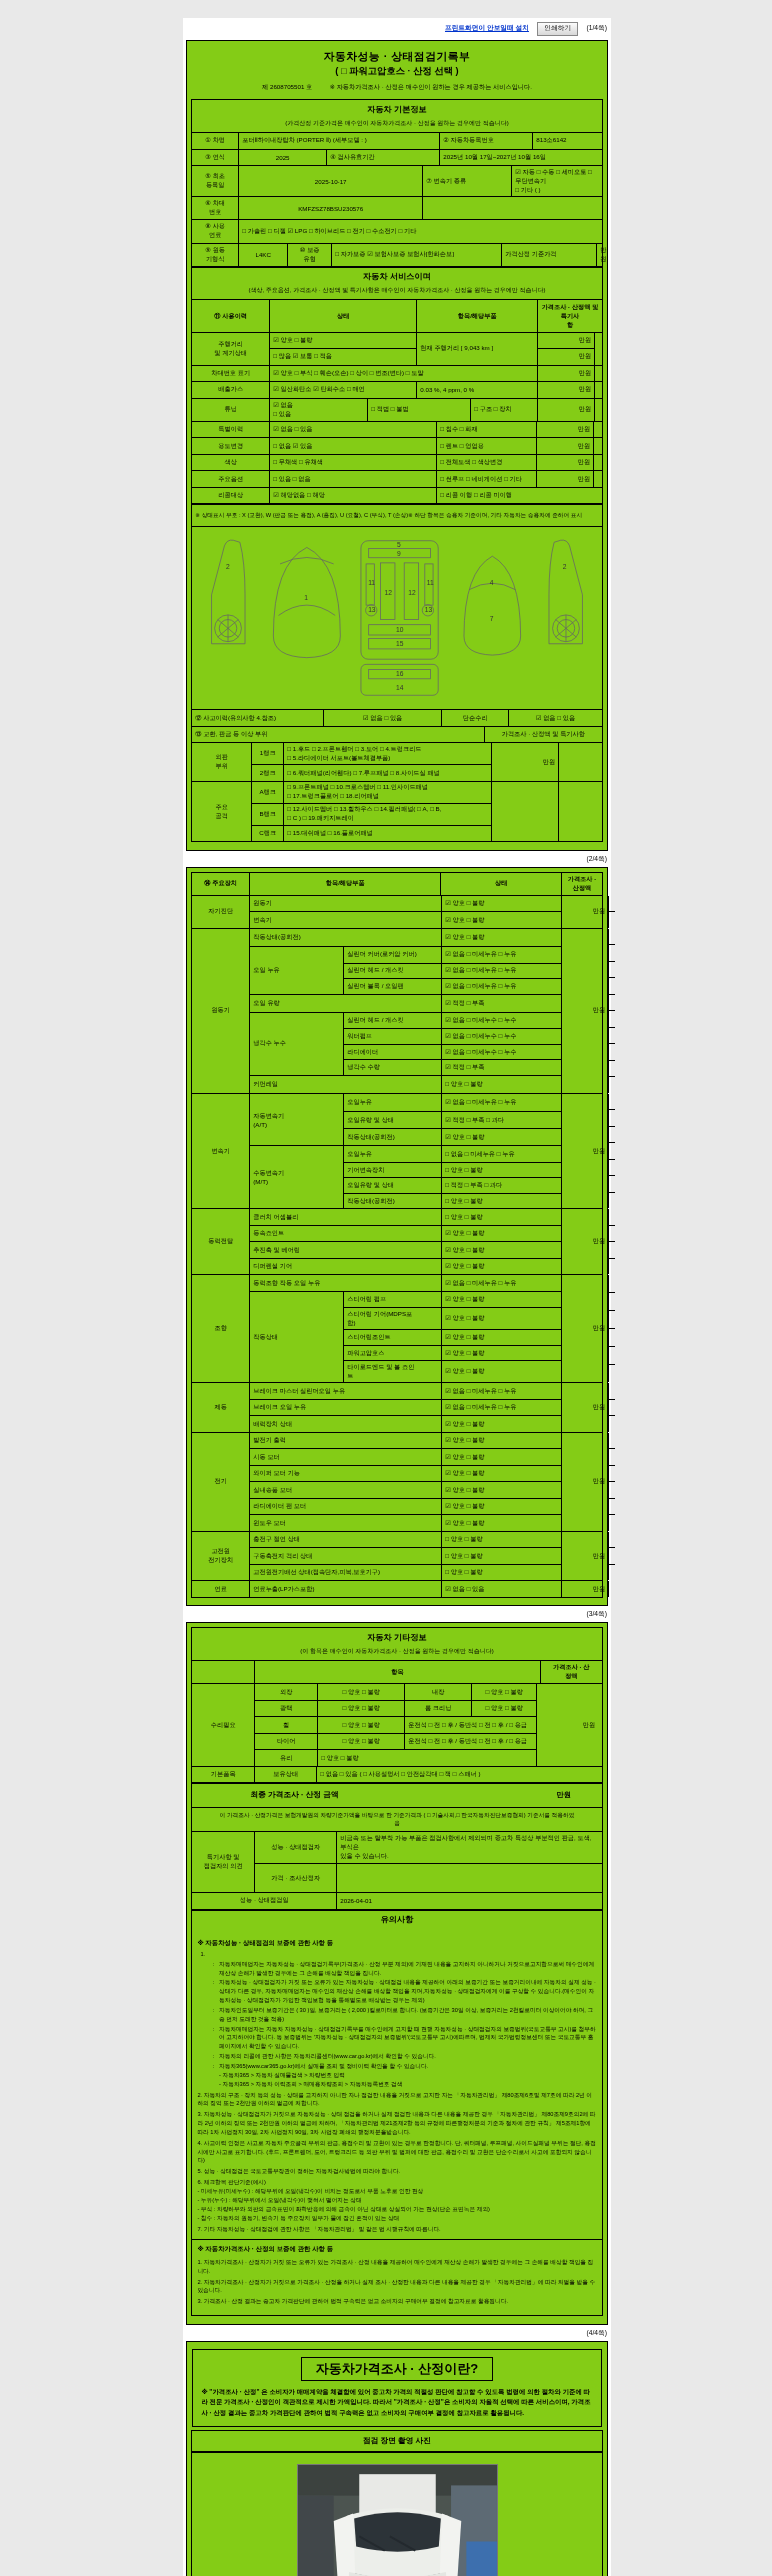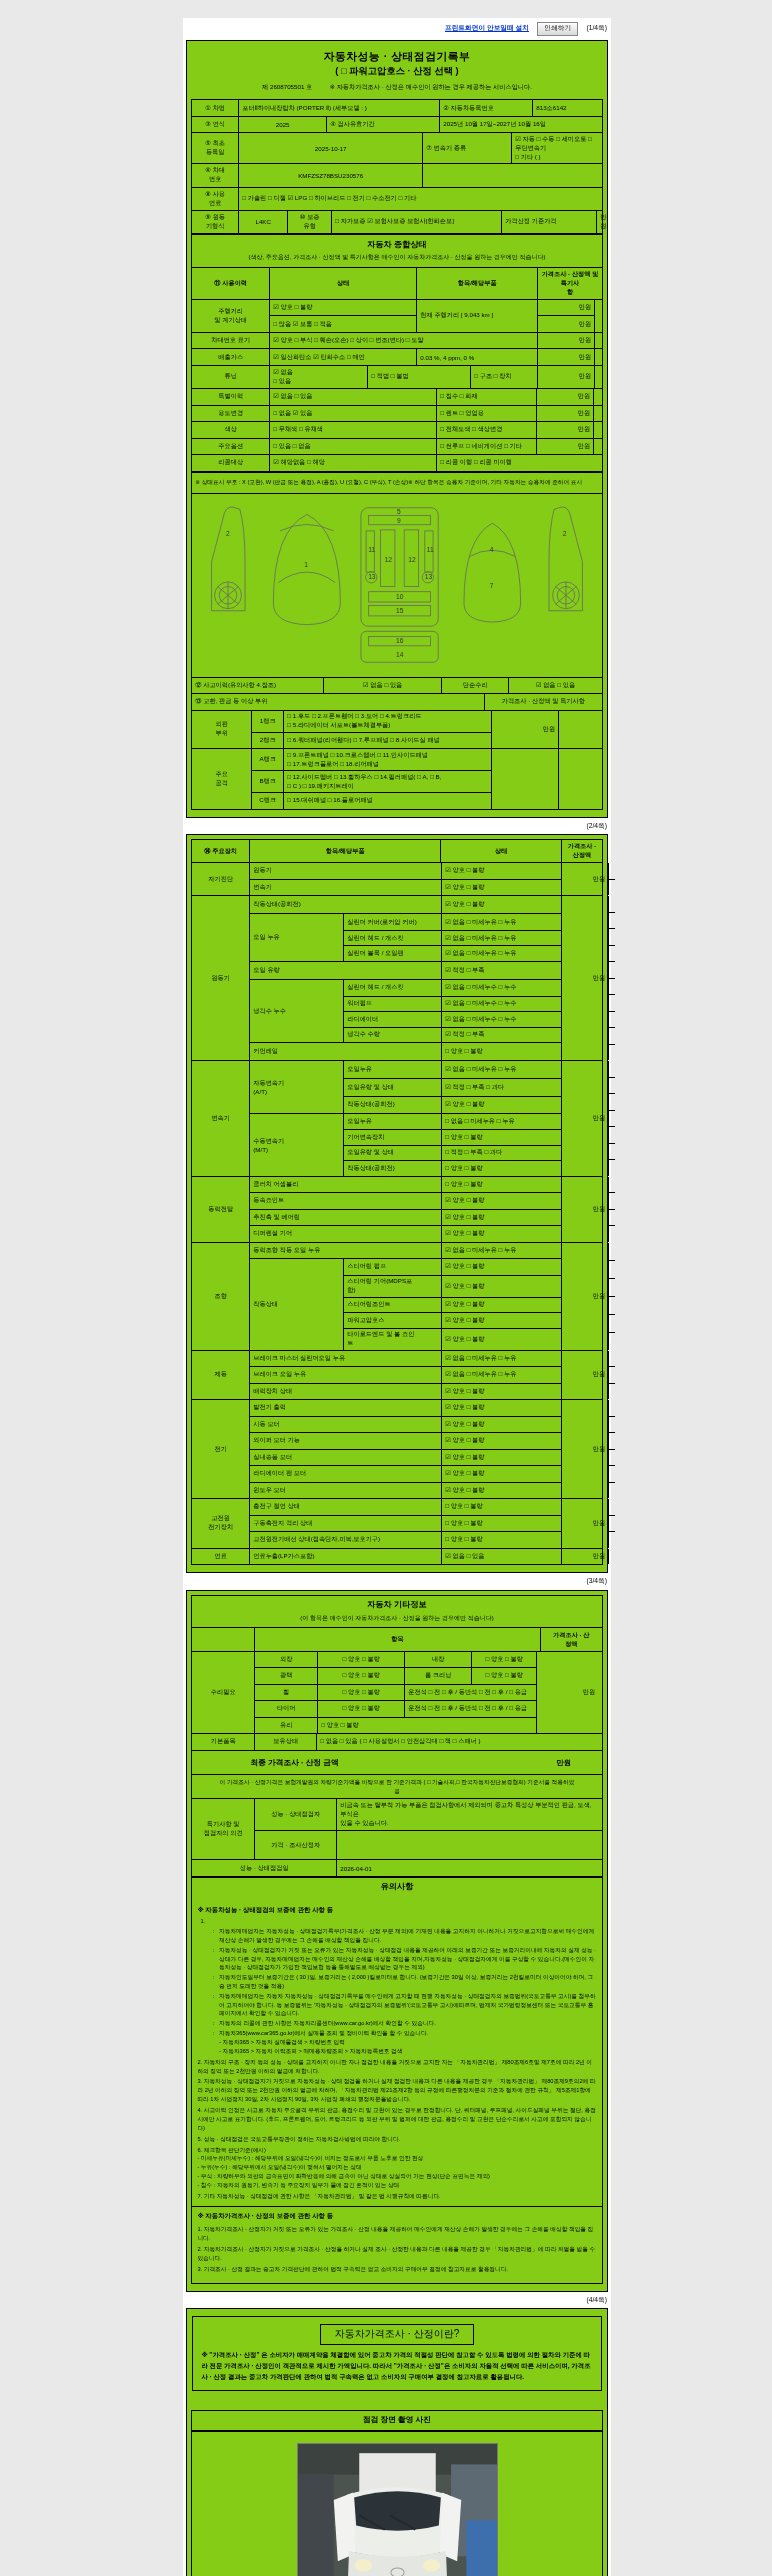--- a/index.html
+++ b/index.html
@@ -37,23 +37,23 @@
 .nt-h{font-size:6.4px;font-weight:bold;border-top:0.5px solid #000;margin:0 -5.2px;padding:4.1px 5.2px 2.1px}
 .nt-h:first-child{border-top:0}
 ul.dash{list-style:none;padding-left:13.4px}
 ul.dash li{position:relative;padding-left:5.2px;margin:1px 0}
 ul.dash li:before{content:":";position:absolute;left:-1px}
 .photo{width:201px;margin:5.2px auto;display:block;border:0.5px solid #777}
 .imgbox{text-align:center}
 .diagram{display:block;margin:2.1px auto}
 svg text{font-family:"Liberation Sans",sans-serif}
 .box4{border:1.5px solid #000;margin:3.1px 1px;padding:7.2px 8.2px}
-.box4 .bt4{border:0.5px solid #000;display:inline-block;padding:2.1px 13.4px;font-size:10px;font-weight:normal}
+.box4 .bt4{border:0.5px solid #000;display:inline-block;padding:2.1px 13.4px;font-size:13px;font-weight:bold}
 .box4 .bx-txt{font-size:6.4px;line-height:1.7;margin-top:5.2px}
-.phead{border:0.5px solid #000;text-align:center;font-size:7.7px;font-weight:bold;padding:4.6px 0;margin-top:19px}
+.phead{border:0.5px solid #000;text-align:center;font-size:7.7px;font-weight:bold;padding:4.6px 0;margin-top:3px}
 .pwrap{border:0.5px solid #000;border-top:1.5px solid #000;padding:6.2px 0 3.1px}
 </style>
 </head>
 <body>
 
 <div class="canvas">
 <div class="sheet">
 
   <div class="topbar">
     <a class="lnk">프린트화면이 안보일때 설치</a>
@@ -62,20 +62,24 @@
   </div>
 
   <div class="page">
     <div class="t-main">자동차성능 · 상태점검기록부</div>
     <div class="t-sub">( □ 파워고압호스 · 산정 선택 )</div>
     <div class="docline">
       <span>제 2608705501 호</span>
       <span>※ 자동차가격조사 · 산정은 매수인이 원하는 경우 제공하는 서비스입니다.</span>
     </div>
 
+    <div class="sec">
+      <div class="st">자동차 기본정보</div>
+      <div class="sn">(가격산정 기준가격은 매수인이 자동차가격조사 · 산정을 원하는 경우에만 적습니다)</div>
+    </div>
     <div class="tb">
       <div class="r" style="grid-template-columns:46px 201px 93px 1fr">
         <div class="lab">① 차명</div>
         <div>포터Ⅱ하이내장탑차 (PORTER Ⅱ)   (세부모델 :                    )</div>
         <div>② 자동차등록번호</div>
         <div>813소6142</div>
       </div>
       <div class="r" style="grid-template-columns:46px 88px 113px 1fr">
         <div class="lab">③ 연식</div>
         <div class="ctr">2025</div>
@@ -115,21 +119,21 @@
         <div class="ctr">L4KC</div>
         <div class="lab pre">⑩ 보증
 유형</div>
         <div>□ 자가보증  ☑ 보험사보증 보험사[한화손보]</div>
         <div>가격산정 기준가격</div>
         <div style="justify-content:flex-end">만원</div>
       </div>
     </div>
 
     <div class="sec">
-      <div class="st">자동차 종합상태</div>
+      <div class="st">자동차 서비스이며</div>
       <div class="sn">(색상, 주요옵션, 가격조사 · 산정액 및 특기사항은 매수인이 자동차가격조사 · 산정을 원하는 경우에만 적습니다)</div>
     </div>
     <div class="tb">
       <div class="r" style="grid-template-columns:77px 147px 121px 1fr">
         <div class="lab b">⑪ 사용이력</div>
         <div class="lab b">상태</div>
         <div class="lab b">항목/해당부품</div>
         <div class="lab b pre">가격조사 · 산정액 및 특기사
 항</div>
       </div>

